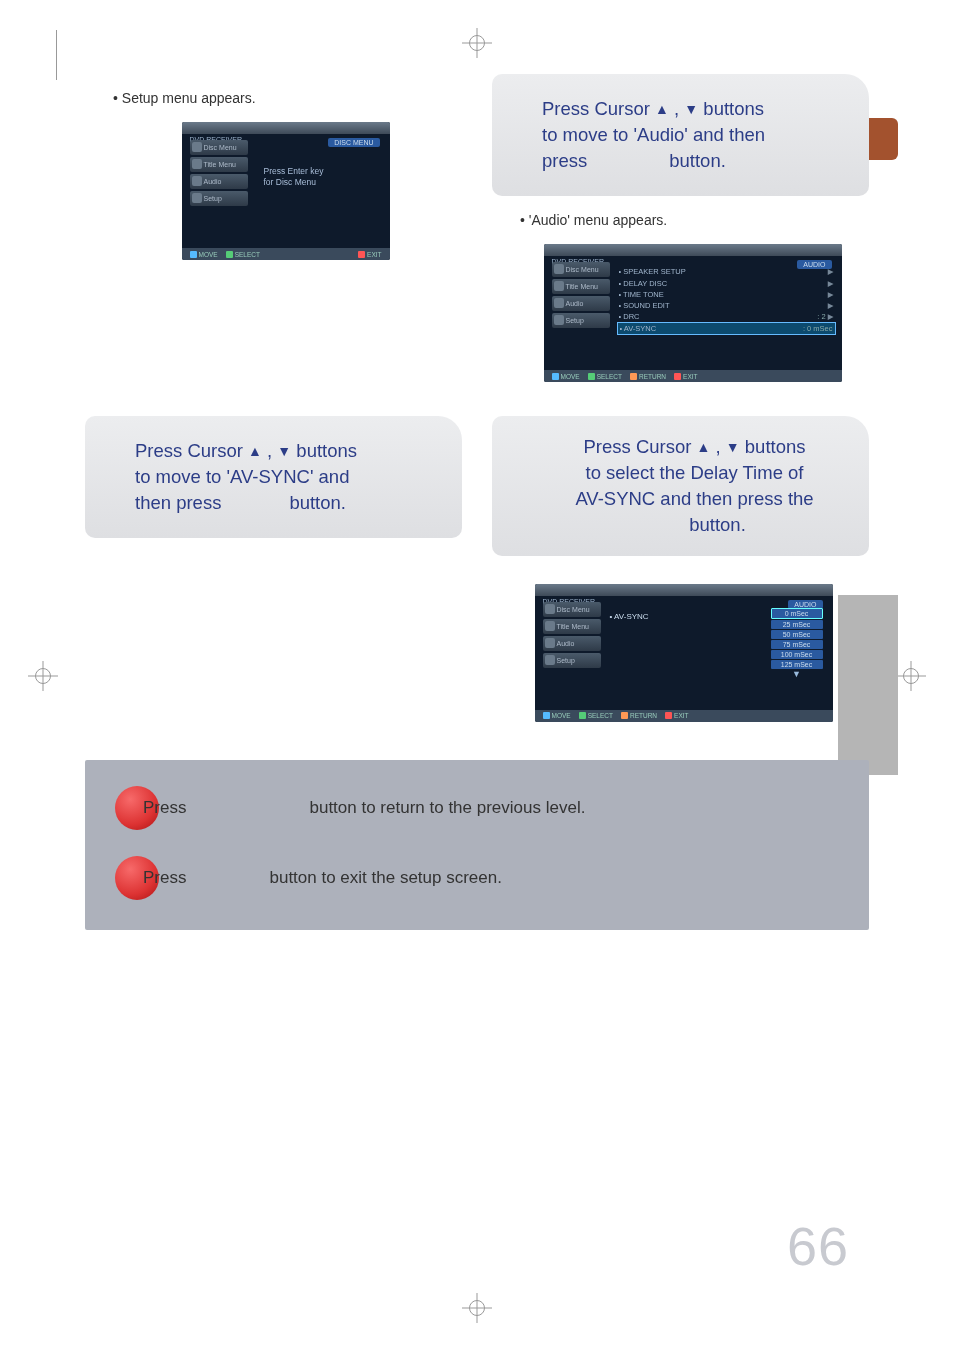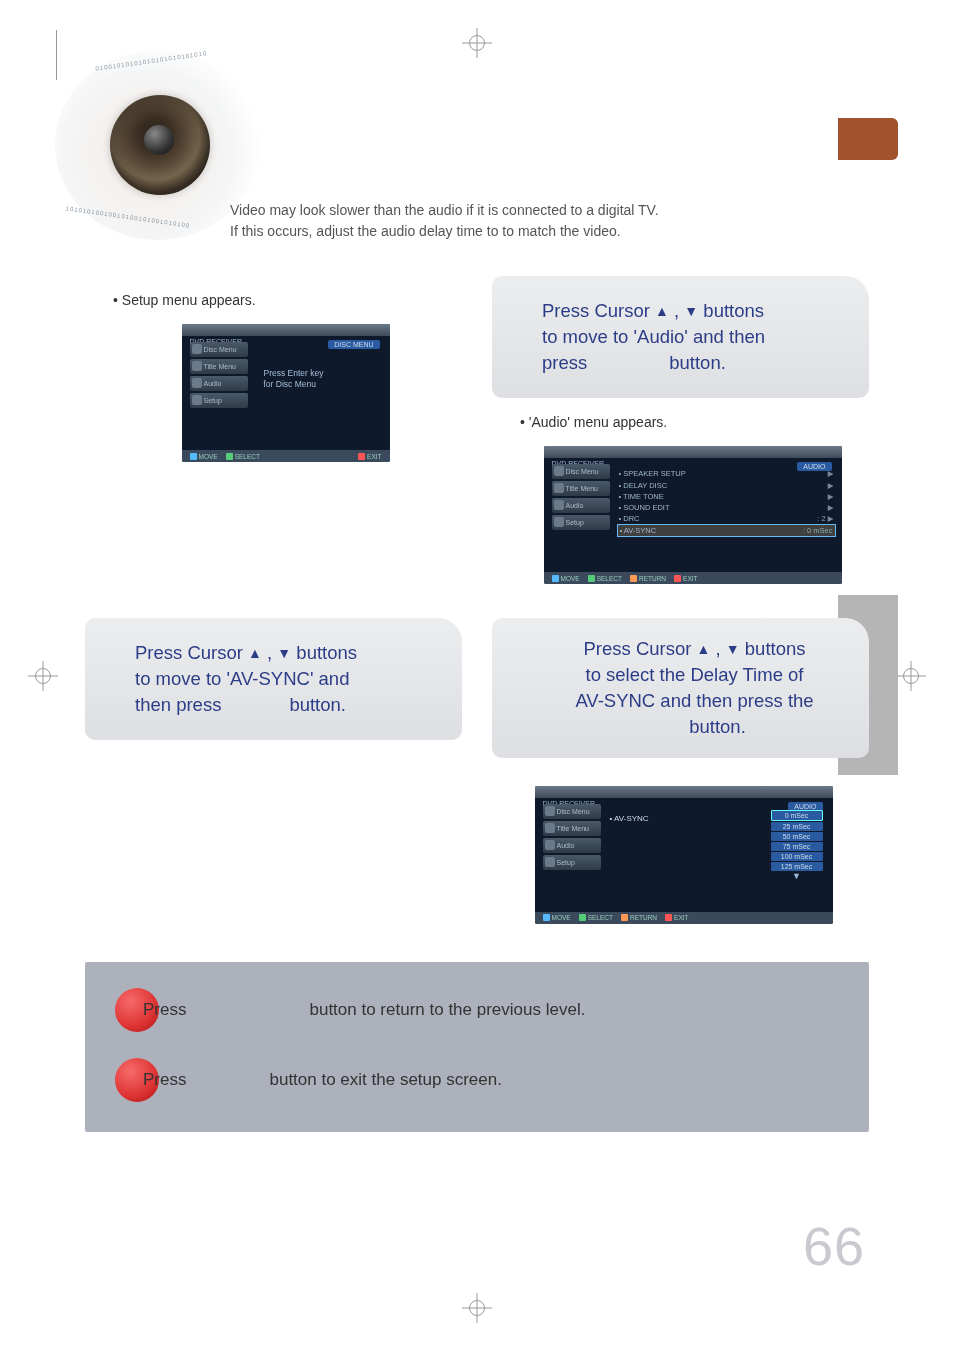--- a/index.html
+++ b/index.html
@@ -212,21 +212,21 @@
     right:8px;
     font-size:7.5px;
     color:#a0b5cc;
     line-height:1.5;
   }
   .ms-list .row{display:flex; white-space:nowrap;}
   .ms-list .row .lab{flex:1; overflow:hidden; text-overflow:ellipsis;}
   .ms-list .row .val{color:#8aa;}
   .ms-list .arrow-r{color:#789;}
   .ms-list .hl-row{
-    background:#404040;
+    background:#0c4a6e;
     border:1px solid #6bf;
     margin:-1px -2px;
     padding:0 2px;
   }
   .ms-option-col{
     position:absolute;
     top:24px; right:10px;
     width:52px;
     display:flex;
     flex-direction:column;
@@ -294,21 +294,21 @@
     border-radius:50%;
     background: radial-gradient(circle at 35% 30%, #f76a6a 0%, #d33 60%, #a11 100%);
     flex-shrink:0;
   }
   .footer-row .gap1{display:inline-block; width:95px;}
   .footer-row .gap2{display:inline-block; width:55px;}
   .footer-row .press-start{ margin-left:-30px;}
 
   .page-number{
     position:absolute;
-    right:4px;
+    right:20px;
     bottom:-6px;
     font-size:54px;
     color:#c8cad0;
     font-weight:300;
     letter-spacing:1px;
   }
 </style>
 </head>
 <body>
 
@@ -323,30 +323,20 @@
   </div>
 <div class="crop-right">
     <div class="crop-circ"></div>
   </div>
 <div class="inner-mark-left"></div>
 <div class="orange-tab"></div>
 <div class="gray-tab-main"></div>
 
 <div class="page-content">
 
-  <div class="intro-block">
-    <div class="speaker-holder">
-      <div class="speaker-swirl"></div>
-      <div class="speaker-cone"></div>
-    </div>
-    <div class="intro-text">
-      <span>Video may look slower than the audio if it is connected to a digital TV.</span><br>
-      <span>If this occurs, adjust the audio delay time to to match the video.</span>
-    </div>
-  </div>
 
   <div class="steps-grid">
 
     <div class="step-card">
       <div class="step-body">
         <div class="bullet-line">Setup menu appears.</div>
         <div class="screenshot-wrap">
           <div class="mock-screen">
             <div class="ms-topbar"></div>
             <div class="ms-header-tag">DVD RECEIVER</div>

